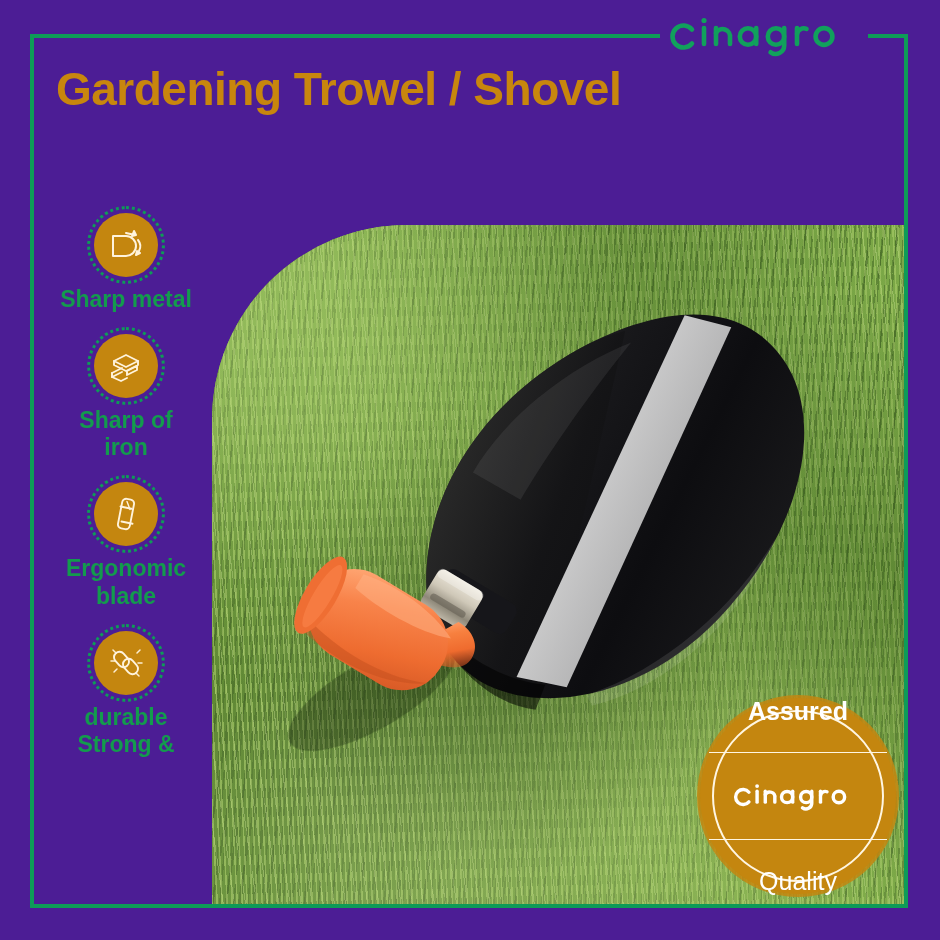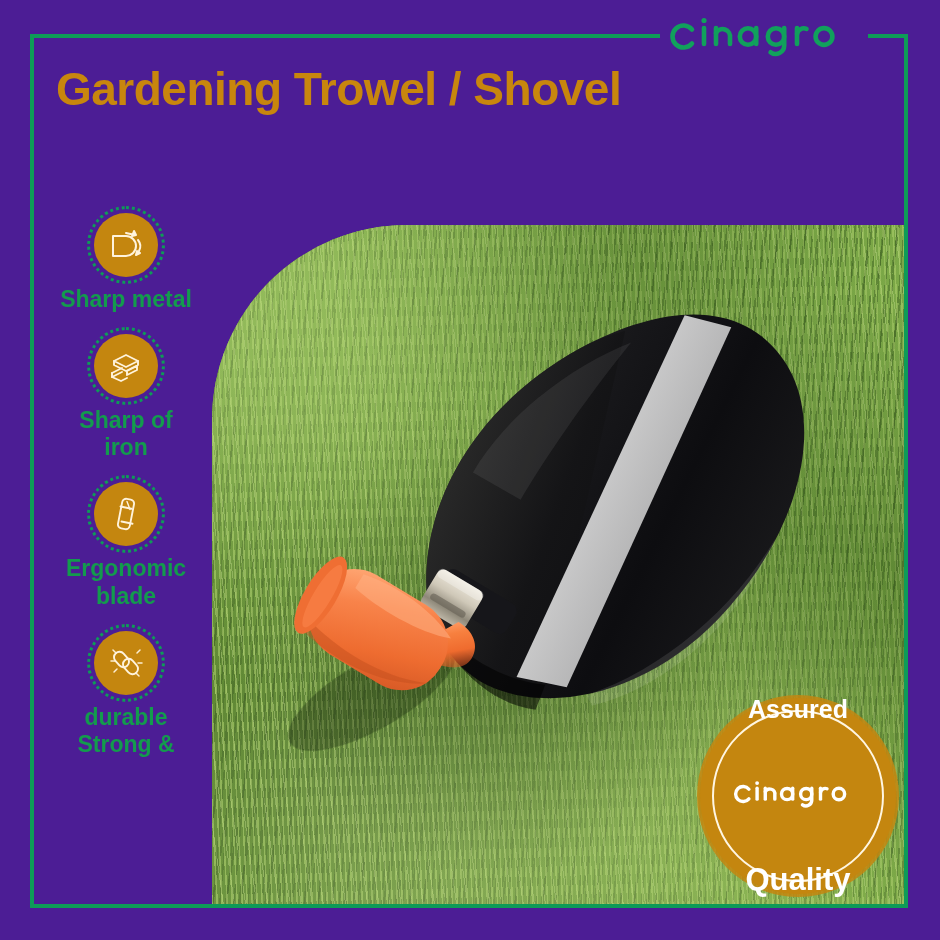--- a/index.html
+++ b/index.html
@@ -55,21 +55,21 @@
   
   #trowel{position:absolute;left:0;top:0;width:692px;height:679px;}
   .badge-ink{position:absolute;inset:0;border-radius:50%;
              background:#C4860F;
              box-shadow:0 0 0 3px rgba(196,134,15,.85);}
   .badge-ring{position:absolute;left:12px;top:12px;right:12px;bottom:12px;
               border:2px solid #FFF6E2;border-radius:50%;}
   .badge-text{position:absolute;inset:0;display:flex;flex-direction:column;
               align-items:center;justify-content:center;color:#ffffff;gap:24px;}
   .badge-line1{font-size:25px;font-weight:bold;line-height:1.05;}
-  .badge-line3{font-size:31px;font-weight:bold;line-height:1.05;text-align:right;}
+  .badge-line3{font-size:25px;font-weight:normal;line-height:1.05;text-align:right;}
   .badge-rule{width:178px;height:2px;background:#FFF6E2;margin:4px 0;}
   .badge-logo{height:30px;display:flex;align-items:center;justify-content:center;}
 
   
   #feature-list{position:absolute;left:40px;top:206px;width:172px;}
   .feature-item{width:172px;margin-bottom:14px;text-align:center;}
   .feature-icon-wrap{position:relative;width:78px;height:78px;margin:0 auto;}
   .dots-ring{position:absolute;inset:0;border-radius:50%;
              border:3px dotted #0E9B58;}
   .icon-disc{position:absolute;left:7px;top:7px;width:64px;height:64px;

